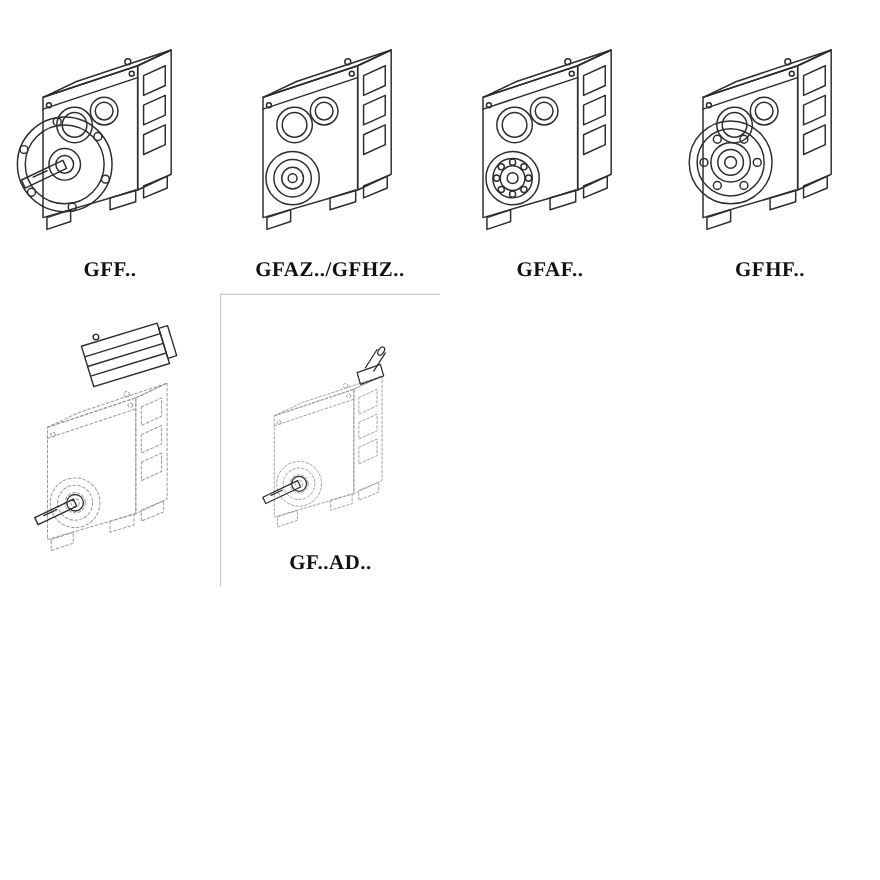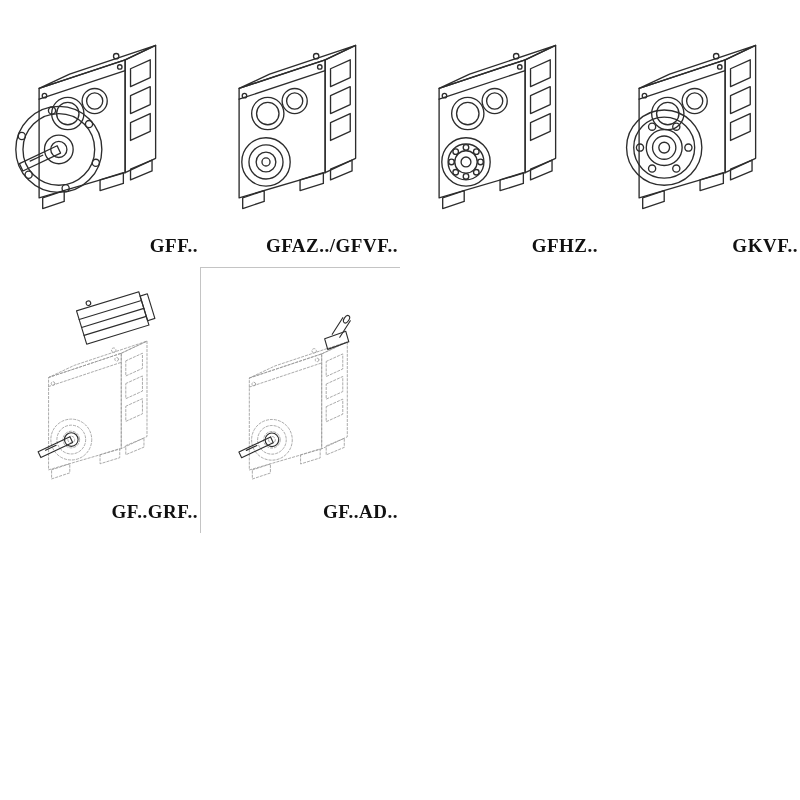--- a/index.html
+++ b/index.html
@@ -7,21 +7,21 @@
   .page {
     width:800px; height:800px; background:#ffffff;
     display:grid;
     grid-template-columns:repeat(4, 1fr);
     grid-template-rows:repeat(3, 1fr);
     font-family:"Liberation Serif","DejaVu Serif",serif;
     margin:0 auto;
   }
   .cell {
     display:flex; flex-direction:column;
-    align-items:flex-end; justify-content:flex-end;
+    align-items:center; justify-content:flex-end;
     padding:4px 2px 10px;
     overflow:hidden;
   }
   .art {
     width:100%; flex:1 1 auto;
     display:flex; align-items:center; justify-content:center;
     min-height:0;
   }
   .art svg {
     width:97%; height:98%;
@@ -197,61 +197,60 @@
   </figure>
 
   <figure class="cell">
     <div class="art">
       <svg class="solid" viewBox="0 -8 200 250">
         <use href="#body"></use>
         <use href="#bosses"></use>
         <use href="#hubHollow"></use>
       </svg>
     </div>
-    <figcaption class="label">GFAZ../GFVF..</figcaption>
+    <figcaption class="label">GFAZ../GFHZ..</figcaption>
   </figure>
 
   <figure class="cell">
     <div class="art">
       <svg class="solid" viewBox="0 -8 200 250">
         <use href="#body"></use>
         <use href="#bosses"></use>
         <use href="#hub"></use>
       </svg>
     </div>
-    <figcaption class="label">GFHZ..</figcaption>
+    <figcaption class="label">GFAF..</figcaption>
   </figure>
 
   <figure class="cell">
     <div class="art">
       <svg class="solid" viewBox="0 -8 200 250">
         <use href="#body"></use>
         <use href="#bosses"></use>
         <use href="#flangeMed"></use>
       </svg>
     </div>
-    <figcaption class="label">GKVF..</figcaption>
+    <figcaption class="label">GFHF..</figcaption>
   </figure>
 
 
 
 
 
 
 
   <figure class="cell">
     <div class="art">
       <svg class="ghost" viewBox="0 -54 200 296">
         <use href="#body"></use>
         <use href="#hubHollow"></use>
         <use href="#grfBox" class="over"></use>
         <use href="#shaftOut" class="over"></use>
       </svg>
     </div>
-    <figcaption class="label">GF..GRF..</figcaption>
   </figure>
 
   <figure class="cell inset">
     <div class="art">
       <svg class="ghost" viewBox="0 -54 200 296">
         <use href="#body"></use>
         <use href="#hubHollow"></use>
         <use href="#adShaft" class="over"></use>
         <use href="#shaftOut" class="over"></use>
       </svg>

